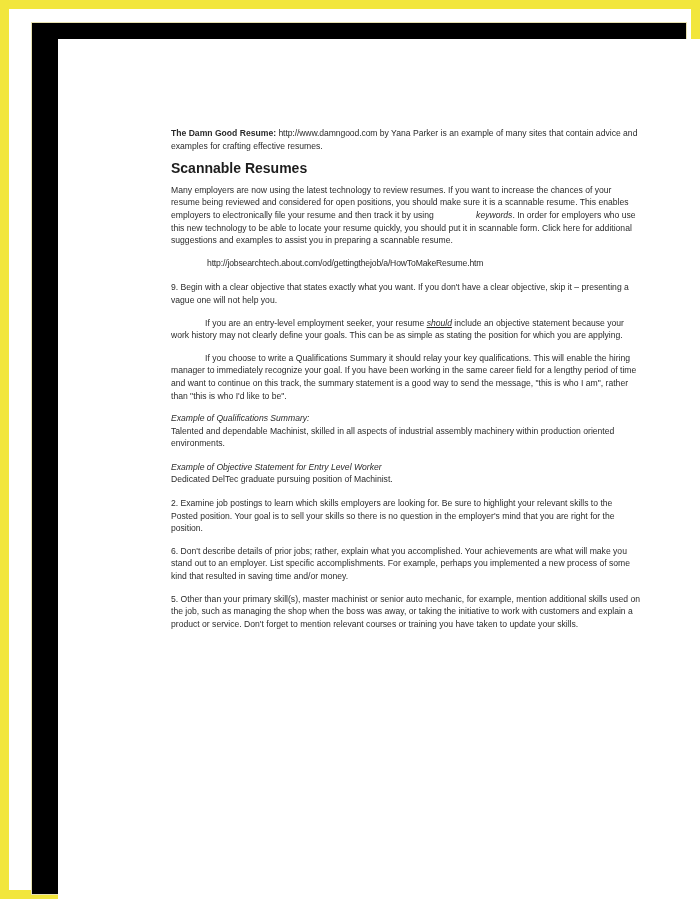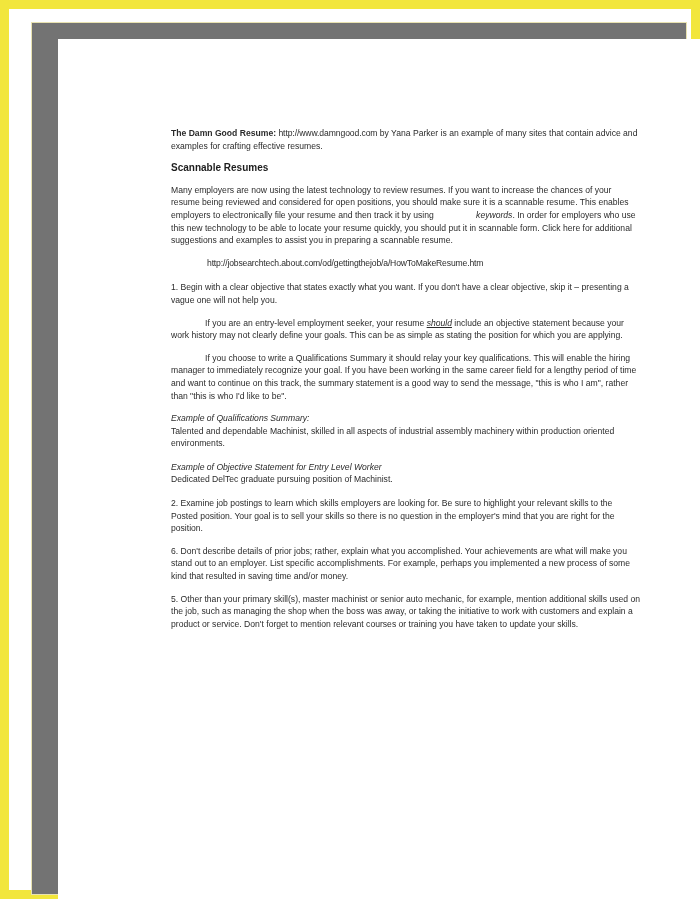--- a/index.html
+++ b/index.html
@@ -24,21 +24,21 @@
     background: #ffffff;
   }
   .inner-frame {
     position: absolute;
     left: 22px;
     top: 13px;
     width: 656px;
     height: 873px;
     box-sizing: border-box;
     border: 1px solid #e8e2b0;
-    background: #737373;
+    background: #000000;
   }
   .doc-sheet {
     position: absolute;
     left: 26px;
     top: 16px;
     width: 648px;
     height: 867px;
     background: #ffffff;
     box-sizing: border-box;
   }
@@ -54,21 +54,21 @@
   }
   .para {
     margin: 0 0 10px 0;
   }
   .para.indent {
     text-indent: 34px;
   }
   .heading {
     margin: 0 0 9px 0;
     font-weight: bold;
-    font-size: 10px;
+    font-size: 14px;
     color: #1d1d1d;
   }
   .lead-label {
     font-weight: bold;
   }
   .mono-url {
     font-family: "Liberation Sans", sans-serif;
     letter-spacing: -0.1px;
   }
   .url-line {
@@ -107,21 +107,21 @@
 
         <p class="heading">Scannable Resumes</p>
 
         <p class="para">
           <span>Many employers are now using the latest technology to review resumes.  If you want to increase the chances of your resume being reviewed and considered for open positions, you should make sure it is a scannable resume.  This enables employers to electronically file your resume and then track it by using </span><span class="ital">keywords</span><span>.  In order for employers who use this new technology to be able to locate your resume quickly, you should put it in scannable form.  Click </span><span>here</span><span> for additional suggestions and examples to assist you in preparing a scannable resume.</span>
         </p>
 
         <p class="url-line mono-url">http://jobsearchtech.about.com/od/gettingthejob/a/HowToMakeResume.htm</p>
 
 
-        <p class="para">1.   Begin with a clear objective that states exactly what you want. If you don't have a clear objective, skip it – presenting a vague one will not help you.</p>
+        <p class="para">9.   Begin with a clear objective that states exactly what you want. If you don't have a clear objective, skip it – presenting a vague one will not help you.</p>
 
         <p class="para indent">
           <span>If you are an entry-level employment seeker, your resume </span><span class="underline">should</span><span> include an objective statement because your work history may not clearly define your goals. This can be as simple as stating the position for which you are applying.</span>
         </p>
 
         <p class="para indent">If you choose to write a Qualifications Summary it should relay your key qualifications. This will enable the hiring manager to immediately recognize your goal. If you have been working in the same career field for a lengthy period of time and want to continue on this track, the summary statement is a good way to send the message, "this is who I am", rather than "this is who I'd like to be".</p>
 
         <div class="example-block">
           <span class="ex-title">Example of Qualifications Summary:</span>
           <span>Talented and dependable Machinist, skilled in all aspects of industrial assembly machinery within production oriented environments.</span>

